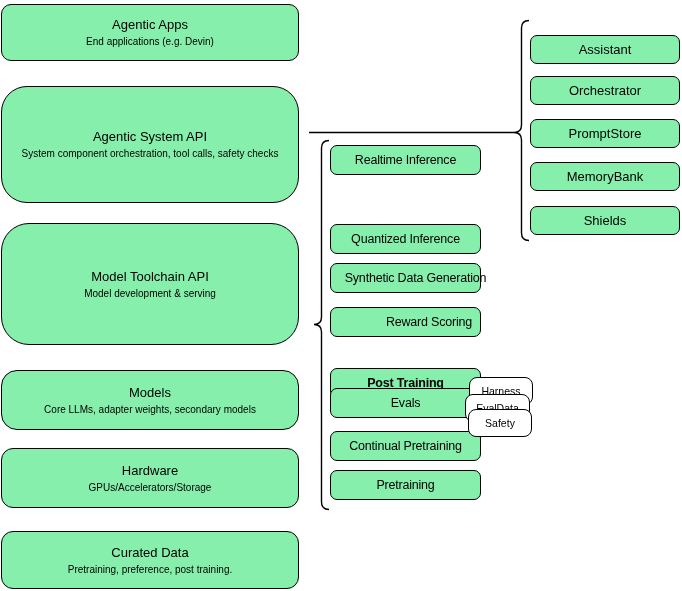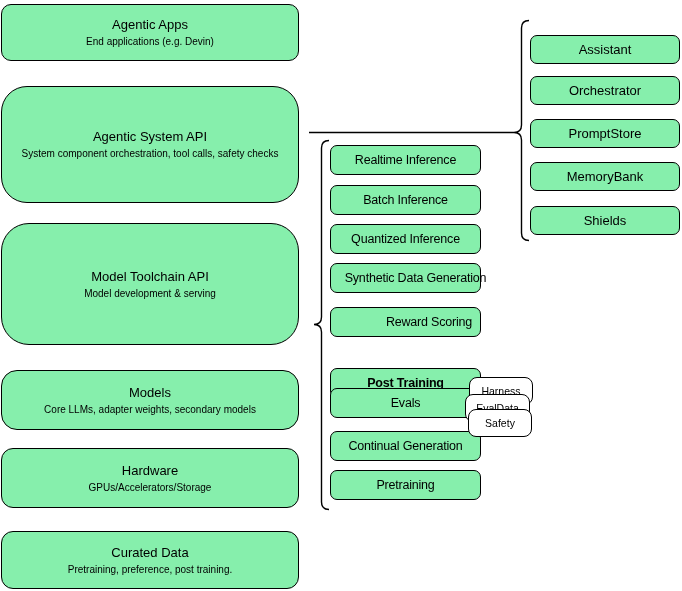--- a/index.html
+++ b/index.html
@@ -122,40 +122,37 @@
   </div>
 
   <div class="box layer-box" style="top:531px; height:58px; border-radius:12px;">
     <div class="layer-title">Curated Data</div>
     <div class="layer-subtitle">Pretraining, preference, post training.</div>
   </div>
 
   <div class="box service-box" style="top:145px;">
     <span>Realtime Inference</span>
   </div>
-  <div class="box service-box" style="top:185px;">
-    <span>Batch Inference</span>
-  </div>
   <div class="box service-box" style="top:224px;">
     <span>Quantized Inference</span>
   </div>
   <div class="box service-box" style="top:263px;padding-left:20px;">
     <span>Synthetic Data Generation</span>
   </div>
   <div class="box service-box" style="top:307px;padding-left:47px;">
     <span>Reward Scoring</span>
   </div>
   <div class="box service-box" style="top:368px;font-weight:bold;">
     <span>Post Training</span>
   </div>
   <div class="box service-box" style="top:388px;">
     <span>Evals</span>
   </div>
   <div class="box service-box" style="top:431px;">
-    <span>Continual Generation</span>
+    <span>Continual Pretraining</span>
   </div>
   <div class="box service-box" style="top:470px;">
     <span>Pretraining</span>
   </div>
 
   <div class="pill" style="left:469px; top:377px; width:64px;">
     <span>Harness</span>
   </div>
   <div class="pill" style="left:465px; top:394px; width:65px;">
     <span>EvalData</span>

